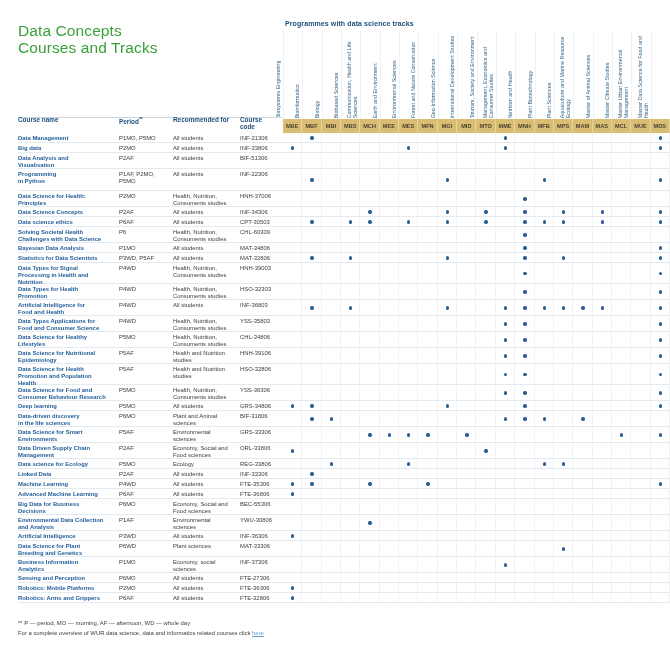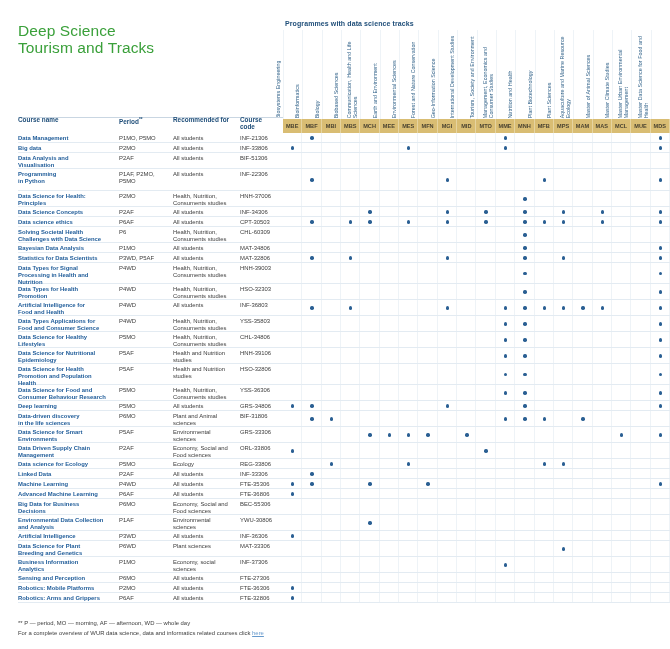--- a/index.html
+++ b/index.html
@@ -103,22 +103,22 @@
   .f1 { font-size:5.9px; color:#3c3c3c; margin-bottom:4px; }
   .f2 { font-size:5.9px; color:#3c3c3c; }
   .f2 a { color:#6699cc; text-decoration:underline; }
 </style>
 </head>
 <body>
 
 <div id="page">
 
   <div class="title">
-    <span>Deep Science</span>
-    <span>Tourism and Tracks</span>
+    <span>Data Concepts</span>
+    <span>Courses and Tracks</span>
   </div>
 
   <div class="prog-title">Programmes with data science tracks</div>
 
   <div class="vlabels" id="vlabels">
       <div class="vlab" style="left: 0px; transform: rotate(-90deg); transform-origin: 0px 100%;">
         <div class="vlab-inner">Biosystems Engineering</div>
       </div>
       <div class="vlab" style="left: 19.35px; transform: rotate(-90deg); transform-origin: 0px 100%;">
         <div class="vlab-inner">Bioinformatics</div>

